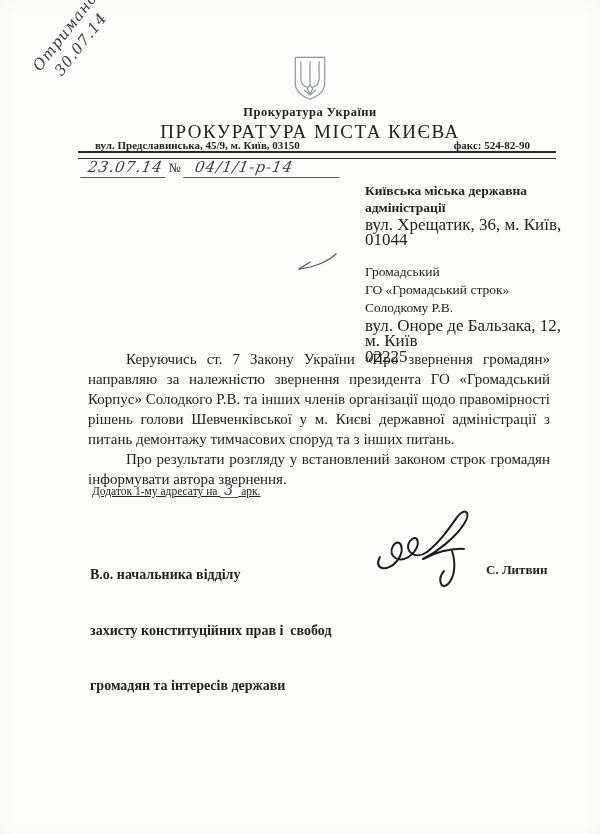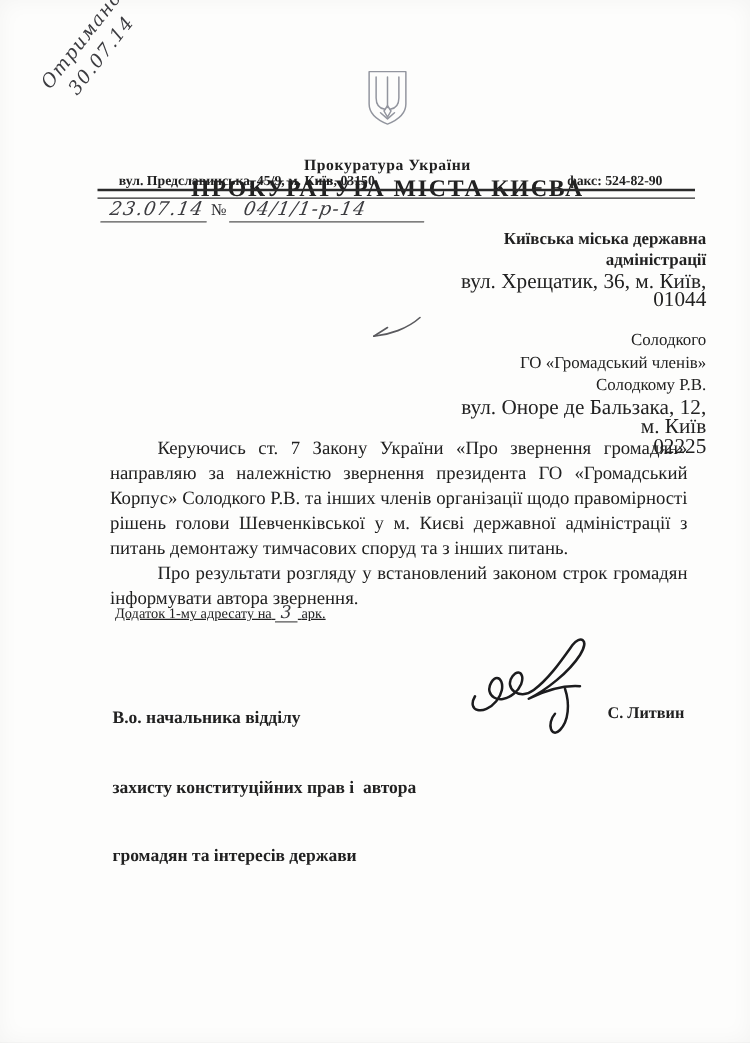--- a/index.html
+++ b/index.html
@@ -14,34 +14,34 @@
     font-family:"DejaVu Serif", serif;font-style:italic;color:#3c3c40;
     letter-spacing:1px;
   }
   .received-note{
     position:absolute;left:-2px;top:18px;width:150px;text-align:center;
     transform:rotate(-52deg);transform-origin:50% 50%;
     font-size:15px;line-height:20px;
   }
   .header{position:absolute;left:40px;top:54px;width:540px;text-align:center;}
   .emblem{width:42px;height:50px;margin:0 auto;display:block;}
-  .org-small{font-weight:bold;font-size:12.5px;margin-top:21px;letter-spacing:.5px;}
-  .org-big{font-weight:bold;font-size:19px;letter-spacing:1.5px;margin-top:1px;}
+  .org-small{font-weight:bold;font-size:12.5px;margin-top:1px;letter-spacing:.5px;}
+  .org-big{font-weight:normal;font-size:19px;letter-spacing:1.5px;margin-top:1px;}
   .addr-row{position:absolute;left:95px;right:70px;top:139px;
     display:flex;justify-content:space-between;font-weight:bold;font-size:11px;}
   .rule{position:absolute;left:78px;width:478px;top:151px;height:5px;
     border-top:2px solid #2a2a2a;border-bottom:1px solid #2a2a2a;}
   .ref-line{position:absolute;left:82px;top:158px;font-size:15px;display:flex;align-items:flex-end;}
   .ref-date{display:inline-block;min-width:72px;border-bottom:1px solid #555;
     padding:0 4px 1px 6px;transform:skewX(-10deg);}
   .ref-no{font-size:13px;color:#2a2a2e;padding:0 4px 2px 2px;font-style:normal;
     font-family:"Liberation Serif",serif;}
   .ref-num{display:inline-block;min-width:140px;border-bottom:1px solid #555;
     padding:0 6px 1px 10px;transform:skewX(-10deg);}
-  .recipients{position:absolute;left:365px;top:182px;width:200px;text-align:right;}
+  .recipients{position:absolute;left:365px;top:182px;width:200px;}
   .rcp-bold{font-weight:bold;font-size:13.5px;line-height:17px;}
   .rcp-line{font-size:13.5px;line-height:18px;}
   .rcp-addr{font-size:17px;line-height:15px;margin-top:1px;}
   .rcp-gap{height:16px;}
   .check-arrow{position:absolute;left:294px;top:250px;width:46px;height:24px;}
   .body-text{position:absolute;left:88px;top:349px;width:462px;
     font-size:15px;line-height:20px;text-align:justify;}
   .body-text p{margin:0;text-indent:38px;}
   .attachment{position:absolute;left:92px;top:484px;font-size:11.5px;text-decoration:underline;}
   .att-count{display:inline-block;border-bottom:1px solid #555;min-width:14px;
@@ -89,22 +89,22 @@
   </div>
 
   <div class="recipients">
     <div>
       <div class="rcp-bold">Київська міська державна</div>
       <div class="rcp-bold">адміністрації</div>
       <div class="rcp-addr">вул. Хрещатик, 36, м. Київ, 01044</div>
     </div>
     <div class="rcp-gap"></div>
     <div>
-      <div class="rcp-line">Солодкого</div>
-      <div class="rcp-line">ГО «Громадський членів»</div>
+      <div class="rcp-line">Громадський</div>
+      <div class="rcp-line">ГО «Громадський строк»</div>
       <div class="rcp-line">Солодкому Р.В.</div>
       <div class="rcp-addr">вул. Оноре де Бальзака, 12, м. Київ</div>
       <div class="rcp-addr">02225</div>
     </div>
   </div>
 
   <svg class="check-arrow" viewBox="0 0 46 24" fill="none" stroke="#5a5a5e" stroke-width="1.3" stroke-linecap="round">
     <path d="M42,4 C32,13 17,18 5,19"></path>
     <path d="M5,19 L16,12"></path>
   </svg>
@@ -115,21 +115,21 @@
   </div>
 
   <div class="attachment">
     <span>Додаток 1-му адресату на</span>
     <span class="att-count hand">3</span>
     <span>арк.</span>
   </div>
 
   <div class="sig-title">
     <div>В.о. начальника відділу</div>
-    <div>захисту конституційних прав і  автора</div>
+    <div>захисту конституційних прав і  свобод</div>
     <div>громадян та інтересів держави</div>
   </div>
 
   <svg class="sig-scrawl" viewBox="0 0 118 92" fill="none" stroke="#1c1c1e" stroke-width="2" stroke-linecap="round" stroke-linejoin="round">
     <path d="M8,54 C1,66 15,70 25,58 C35,46 27,33 21,43 C15,53 27,62 39,52 C51,42 45,29 38,38 C31,47 43,58 55,49 C67,40 76,27 86,13 C92,5 100,8 92,21 C83,35 65,49 51,56 C63,50 78,45 92,46"></path>
     <path d="M80,48 C84,60 83,74 76,81 C69,88 65,76 72,68"></path>
   </svg>
 
   <div class="sig-name">С. Литвин</div>
 

